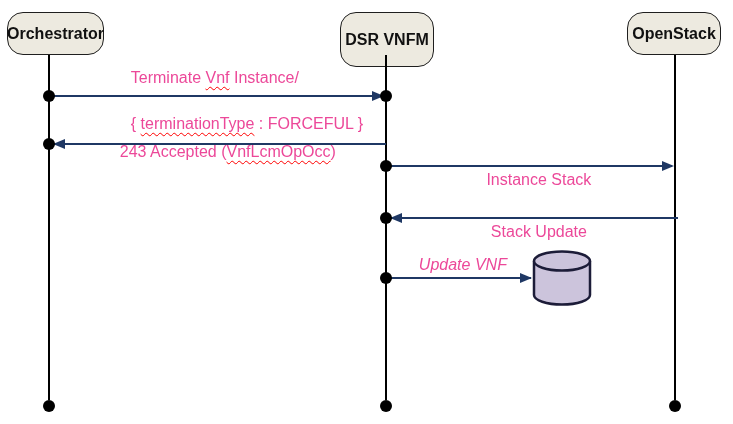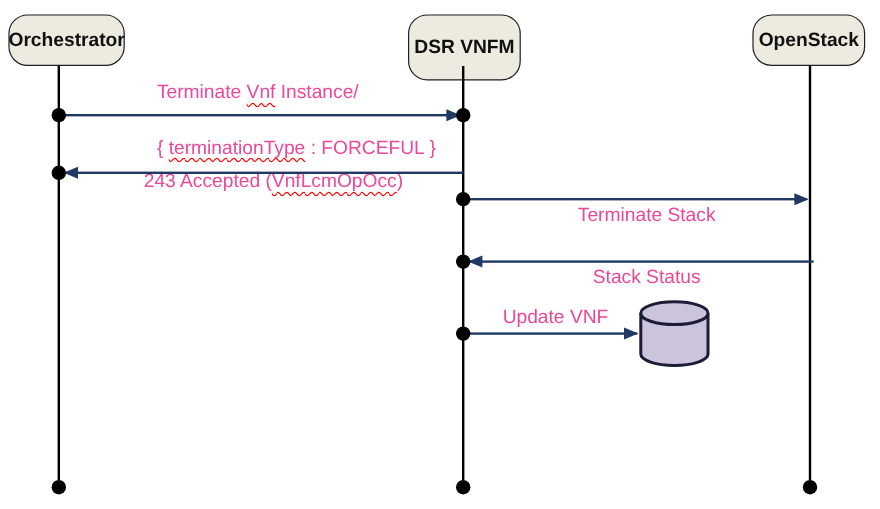--- a/index.html
+++ b/index.html
@@ -97,34 +97,34 @@
   <div class="dot" style="left:386px; top:96px;"></div>
 
   <div class="msg-label" style="left:102px; top:117px;">
     <span>243 Accepted (</span><span class="sq">VnfLcmOpOcc</span><span>)</span>
   </div>
   <div class="msg-line" style="left:54px; top:142.8px; width:332px;"></div>
   <div class="arrow left" style="left:53px; top:138.5px;"></div>
   <div class="dot" style="left:49px; top:144px;"></div>
 
   <div class="msg-label center" style="left:386px; top:145px; width:288px;">
-    <span>Terminate Stack</span>
+    <span>Instance Stack</span>
   </div>
   <div class="msg-line" style="left:386px; top:164.8px; width:286px;"></div>
   <div class="arrow right" style="left:662px; top:160.5px;"></div>
   <div class="dot" style="left:386px; top:166px;"></div>
 
   <div class="msg-label center" style="left:386px; top:197px; width:288px;">
-    <span>Stack Status</span>
+    <span>Stack Update</span>
   </div>
   <div class="msg-line" style="left:390px; top:216.8px; width:288px;"></div>
   <div class="arrow left" style="left:390px; top:212.5px;"></div>
   <div class="dot" style="left:386px; top:218px;"></div>
 
-  <div class="msg-label center" style="left:394px; top:233px; width:120px; line-height:21px;">
+  <div class="msg-label center" style="left:394px; top:233px; width:120px; line-height:21px;font-style:italic;">
     <span>Update VNF</span><br>
   </div>
   <div class="msg-line" style="left:386px; top:276.8px; width:145px;"></div>
   <div class="arrow right" style="left:520px; top:272.5px;"></div>
   <div class="dot" style="left:386px; top:278px;"></div>
 
   <svg class="db-svg" style="left:531px; top:249px;" width="62" height="58" viewBox="0 0 62 58">
     <path d="M3 12 L3 46 A28 9.5 0 0 0 59 46 L59 12" stroke-width="2.5" stroke-linejoin="round" stroke="#1c1c38" fill="#ccc4dc"></path>
     <ellipse cx="31" cy="12" rx="28" ry="9.5" stroke-width="2.5" stroke="#1c1c38" fill="#ccc4dc"></ellipse>
   </svg>

